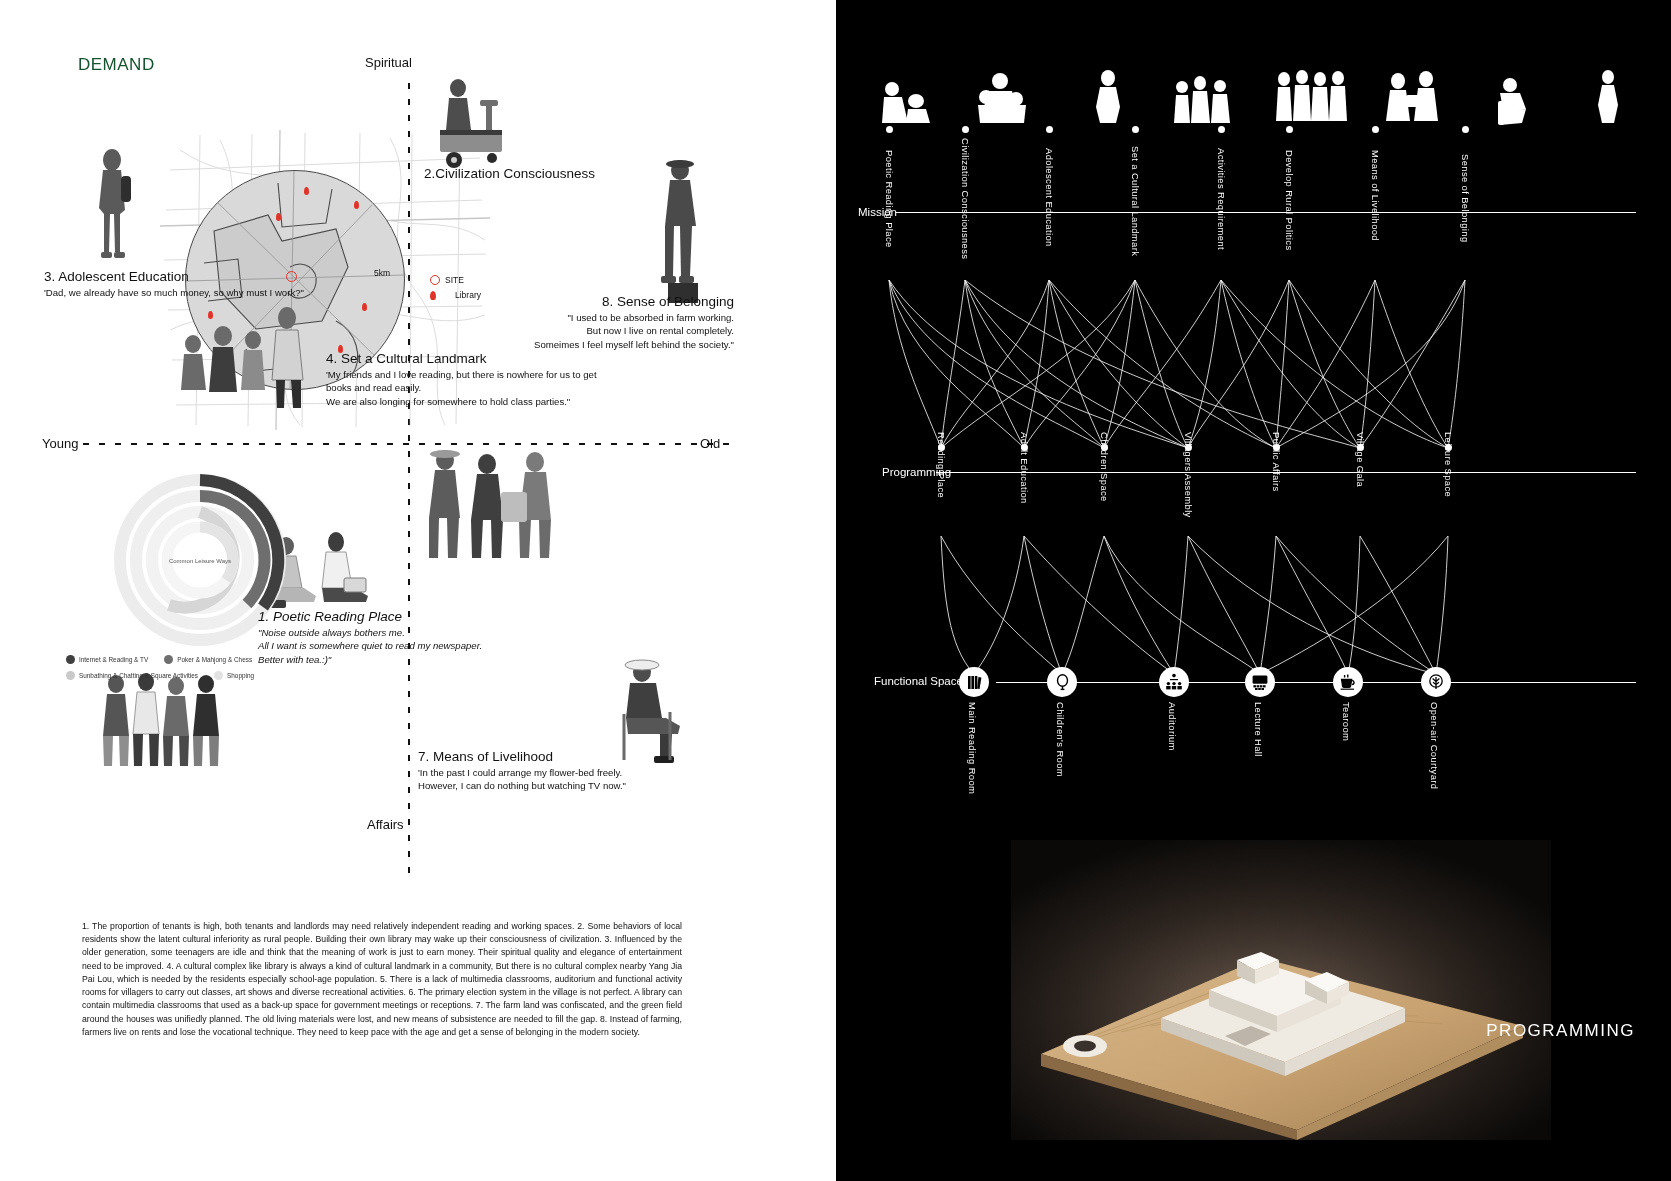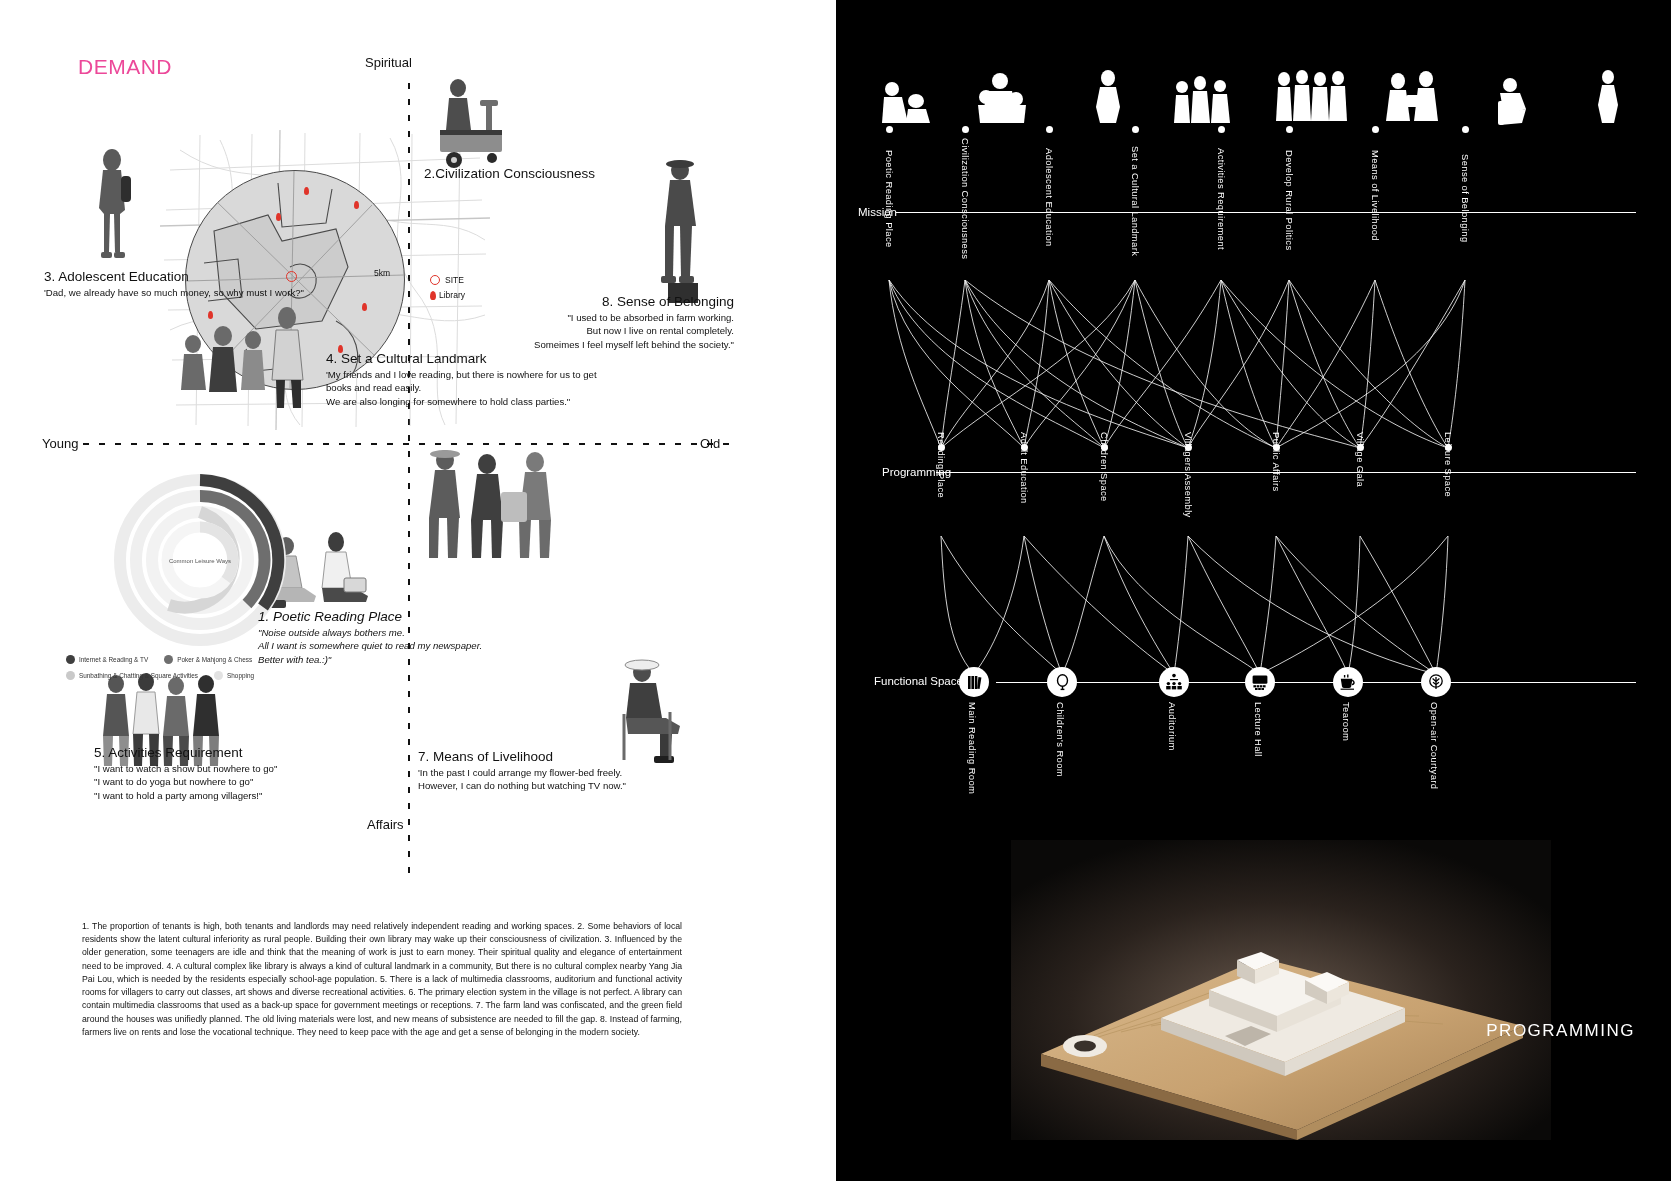--- a/index.html
+++ b/index.html
@@ -3,21 +3,21 @@
 <meta charset="utf-8">
 <style>
   html,body{margin:0;padding:0;background:#fff;}
   body{width:1671px;height:1181px;position:relative;overflow:hidden;
        font-family:"Liberation Sans", sans-serif;color:#111;}
 
   
   #left-panel{position:absolute;left:0;top:0;width:836px;height:1181px;background:#ffffff;}
   #right-panel{position:absolute;left:836px;top:0;width:835px;height:1181px;background:#000000;color:#fff;}
 
-  .ttl{position:absolute;font-size:21px;letter-spacing:.5px;color:#ec4899;}
+  .ttl{position:absolute;font-size:17px;letter-spacing:.5px;color:#14532d;}
   .axis-lbl{position:absolute;font-size:13px;color:#111;}
 
   
   .axis-v{position:absolute;left:408px;top:78px;width:2px;height:800px;
     background-image:radial-gradient(#111 42%, transparent 45%);
     background-size:2px 16px;background-repeat:repeat-y;}
   .axis-h{position:absolute;left:78px;top:443px;width:660px;height:2px;
     background-image:radial-gradient(#111 42%, transparent 45%);
     background-size:16px 2px;background-repeat:repeat-x;}
 
@@ -128,21 +128,21 @@
       <div class="pin" style="left:152px;top:174px;"></div>
     </div>
     <div class="mapkey" style="left:198px;top:138px;">5km</div>
   </div>
 
   <div style="position:absolute;left:430px;top:275px;">
     <div style="display:flex;align-items:center;gap:5px;margin-bottom:5px;">
       <span style="width:8px;height:8px;border:1.4px solid #e0342a;border-radius:50%;display:inline-block;"></span>
       <span style="font-size:8.5px;">SITE</span>
     </div>
-    <div style="display:flex;align-items:center;gap:3px;">
+    <div style="display:flex;align-items:center;gap:19px;">
       <span style="width:6px;height:9px;background:#e0342a;border-radius:50% 50% 50% 50%/60% 60% 40% 40%;display:inline-block;"></span>
       <span style="font-size:8.5px;">Library</span>
     </div>
   </div>
 
   <svg style="position:absolute;left:88px;top:148px;" width="46" height="130">
     <g fill="#5a5a5a">
       <ellipse cx="24" cy="12" rx="9" ry="11"></ellipse>
       <path d="M15,22 L33,22 L37,62 L32,66 L16,66 L11,60 Z"></path>
       <rect x="33" y="28" width="10" height="26" rx="4" fill="#2e2e2e"></rect>
@@ -327,26 +327,20 @@
   </div>
 
 
   <div class="entry" style="left:258px;top:608px;width:300px;font-style:italic;">
     <div class="hd">1. Poetic Reading Place</div>
     <div class="qt">"Noise outside always bothers me.
 All I want is somewhere quiet to read my newspaper.
 Better with tea.:)"</div>
   </div>
 
-  <div class="entry" style="left:94px;top:744px;width:300px;">
-    <div class="hd">5. Activities Requirement</div>
-    <div class="qt">"I want to watch a show but nowhere to go"
-"I want to do yoga but nowhere to go"
-"I want to hold a party among villagers!"</div>
-  </div>
 
   <div class="entry" style="left:418px;top:748px;width:300px;">
     <div class="hd">7. Means of Livelihood</div>
     <div class="qt">'In the past I could arrange my flower-bed freely.
 However, I can do nothing but watching TV now."</div>
   </div>
 
   <div id="notes">1. The proportion of tenants is high, both tenants and landlords may need relatively independent reading and working spaces. 2. Some behaviors of local residents show the latent cultural inferiority as rural people. Building their own library may wake up their consciousness of civilization. 3. Influenced by the older generation, some teenagers are idle and think that the meaning of work is just to earn money. Their spiritual quality and elegance of entertainment need to be improved. 4. A cultural complex like library is always a kind of cultural landmark in a community, But there is no cultural complex nearby Yang Jia Pai Lou, which is needed by the residents especially school-age population. 5. There is a lack of multimedia classrooms, auditorium and functional activity rooms for villagers to carry out classes, art shows and diverse recreational activities. 6. The primary election system in the village is not perfect. A library can contain multimedia classrooms that used as a back-up space for government meetings or receptions. 7. The farm land was confiscated, and the green field around the houses was unifiedly planned. The old living materials were lost, and new means of subsistence are needed to fill the gap. 8. Instead of farming, farmers live on rents and lose the vocational technique. They need to keep pace with the age and get a sense of belonging in the modern society.</div>
 </div>
 

